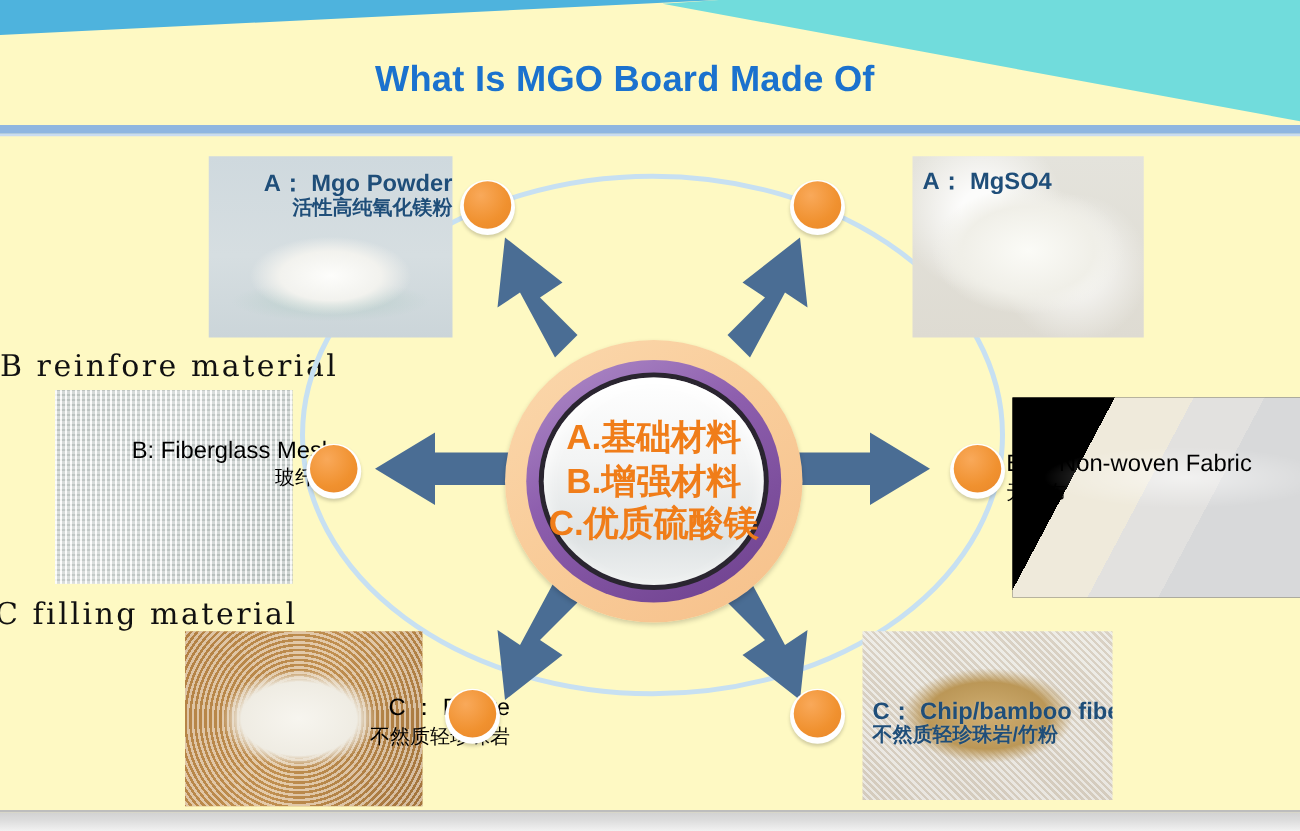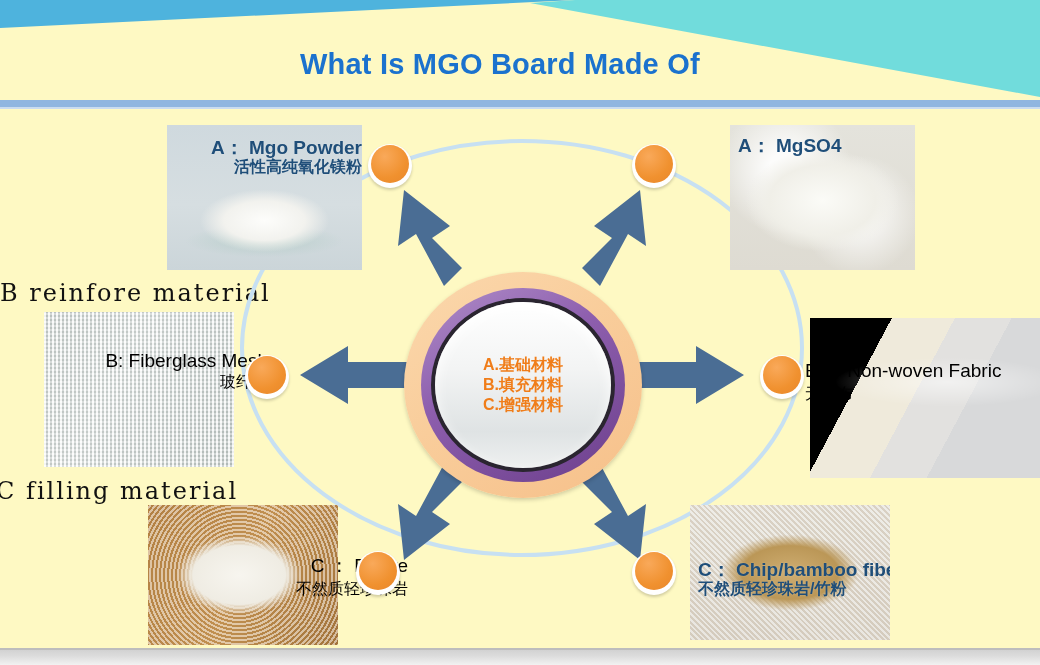--- a/index.html
+++ b/index.html
@@ -110,21 +110,21 @@
     position:absolute;left:27px;top:26px;right:27px;bottom:26px;border-radius:50%;
     background:#2a2530;
   }
   .hub .r-inner{
     position:absolute;left:31px;top:30px;right:31px;bottom:30px;border-radius:50%;
     background:linear-gradient(to bottom,#ffffff 0%,#f3f4f4 40%,#dfe3e4 78%,#eef0f0 100%);
     box-shadow:inset 0 6px 14px rgba(255,255,255,.9);
     display:flex;flex-direction:column;align-items:center;justify-content:center;
   }
   .hub-line{
-    color:#F07D19;font-weight:bold;font-size:16px;line-height:1.24;white-space:nowrap;
+    color:#F07D19;font-weight:bold;font-size:28px;line-height:1.24;white-space:nowrap;
   }
 
   
   .node{
     position:absolute;width:44px;height:44px;border-radius:50%;
     background:#ffffff;
     box-shadow:0 2px 3px rgba(0,0,0,.18);
   }
   .node i{
     position:absolute;left:3px;top:1px;width:38px;height:38px;border-radius:50%;
@@ -223,22 +223,22 @@
     <span class="en">C ： Perlite</span>
     <span class="cn">不然质轻珍珠岩</span>
   </div>
 
   <div class="hub">
     <div class="r-peach"></div>
     <div class="r-purple"></div>
     <div class="r-dark"></div>
     <div class="r-inner">
       <div class="hub-line">A.基础材料</div>
-      <div class="hub-line">B.填充材料</div>
-      <div class="hub-line">C.增强材料</div>
+      <div class="hub-line">B.增强材料</div>
+      <div class="hub-line">C.优质硫酸镁</div>
     </div>
   </div>
 
   <div class="node" id="node-0" style="left: 368px; top: 144px;">
       <i></i>
     </div>
   <div class="node" id="node-1" style="left: 632px; top: 144px;">
       <i></i>
     </div>
   <div class="node" id="node-2" style="left: 245px; top: 355px;">

